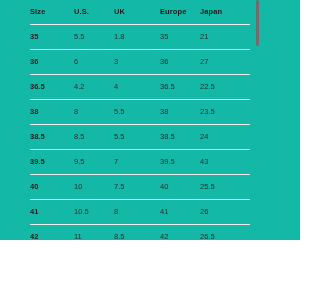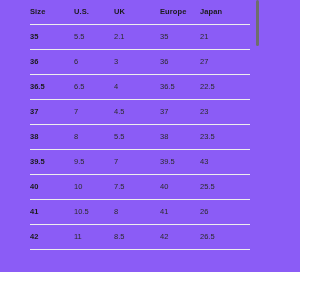--- a/index.html
+++ b/index.html
@@ -10,22 +10,22 @@
   body {
     width: 300px;
     height: 300px;
     overflow: hidden;
     font-family: "Liberation Sans", sans-serif;
     -webkit-font-smoothing: antialiased;
   }
   #screen {
     position: relative;
     width: 300px;
-    height: 272px;
-    background: #8b5cf6;
+    height: 240px;
+    background: #14b8a6;
     overflow: hidden;
   }
   #table-viewport {
     position: absolute;
     left: 0;
     top: 0;
     width: 300px;
     height: 300px;
     overflow: hidden;
   }
@@ -108,51 +108,51 @@
           <th>U.S.</th>
           <th>UK</th>
           <th>Europe</th>
           <th>Japan</th>
         </tr>
       </thead>
       <tbody id="table-body">
           <tr>
             <td class="col-size">35</td>
             <td class="col-us">5.5</td>
-            <td class="col-uk">2.1</td>
+            <td class="col-uk">1.8</td>
             <td class="col-eu">35</td>
             <td class="col-jp">21</td>
           </tr>
           <tr>
             <td class="col-size">36</td>
             <td class="col-us">6</td>
             <td class="col-uk">3</td>
             <td class="col-eu">36</td>
             <td class="col-jp">27</td>
           </tr>
           <tr>
             <td class="col-size">36.5</td>
-            <td class="col-us">6.5</td>
+            <td class="col-us">4.2</td>
             <td class="col-uk">4</td>
             <td class="col-eu">36.5</td>
             <td class="col-jp">22.5</td>
-          </tr>
-          <tr>
-            <td class="col-size">37</td>
-            <td class="col-us">7</td>
-            <td class="col-uk">4.5</td>
-            <td class="col-eu">37</td>
-            <td class="col-jp">23</td>
           </tr>
           <tr>
             <td class="col-size">38</td>
             <td class="col-us">8</td>
             <td class="col-uk">5.5</td>
             <td class="col-eu">38</td>
             <td class="col-jp">23.5</td>
+          </tr>
+          <tr>
+            <td class="col-size">38.5</td>
+            <td class="col-us">8.5</td>
+            <td class="col-uk">5.5</td>
+            <td class="col-eu">38.5</td>
+            <td class="col-jp">24</td>
           </tr>
           <tr>
             <td class="col-size">39.5</td>
             <td class="col-us">9.5</td>
             <td class="col-uk">7</td>
             <td class="col-eu">39.5</td>
             <td class="col-jp">43</td>
           </tr>
           <tr>
             <td class="col-size">40</td>

